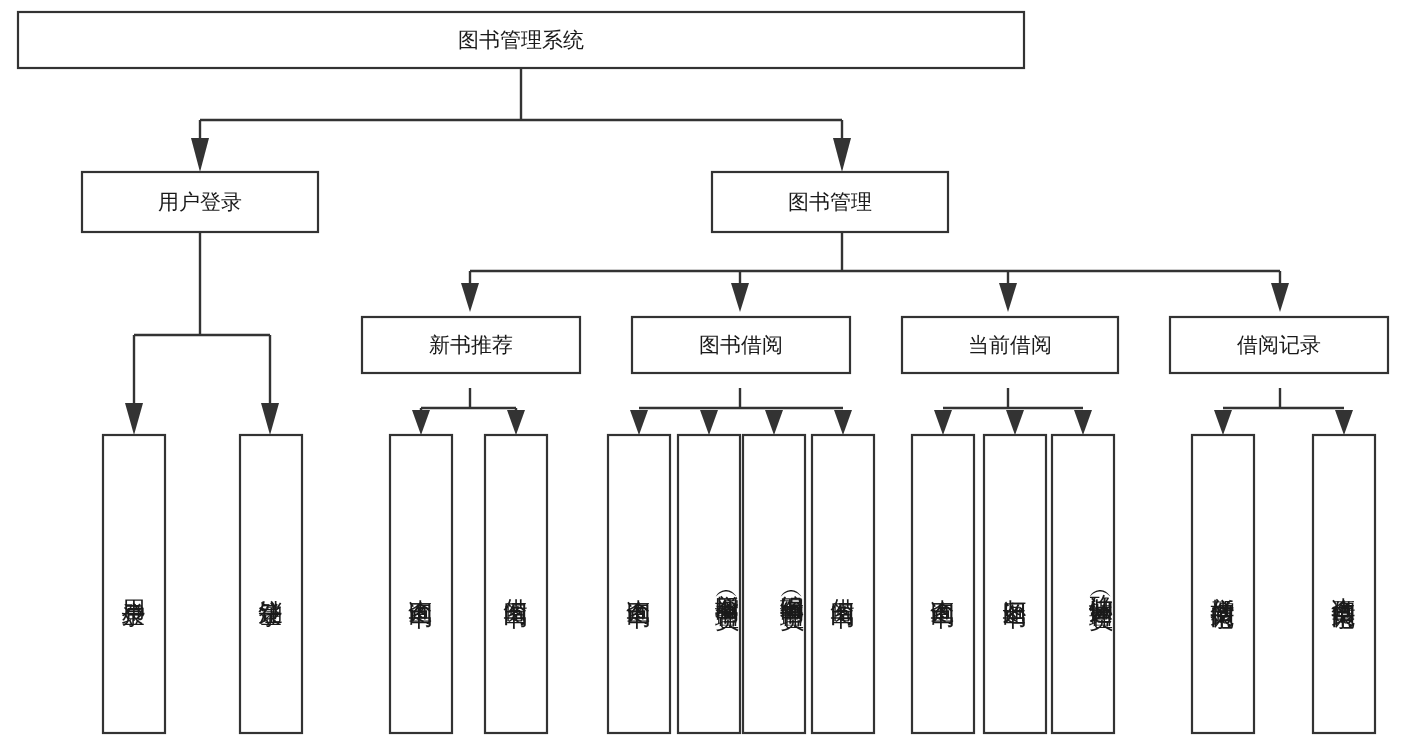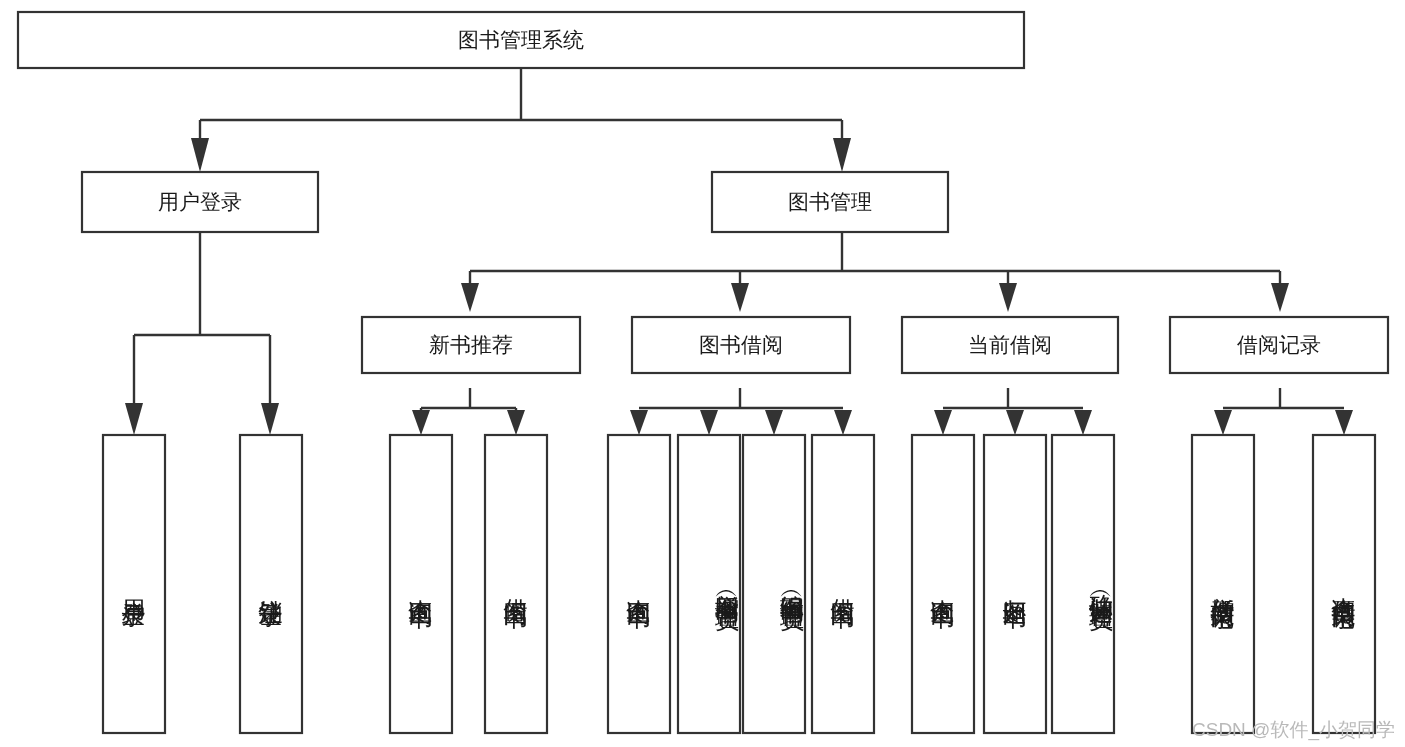--- a/index.html
+++ b/index.html
@@ -196,15 +196,14 @@
   <div class="leaf-label" style="left:608px; top:435px; width:62px; height:298px;">查询图书</div>
   <div class="leaf-label" style="left:678px; top:435px; width:62px; height:298px; align-items:flex-start;">新增图书（管理员）</div>
   <div class="leaf-label" style="left:743px; top:435px; width:62px; height:298px; align-items:flex-start;">编辑图书（管理员）</div>
   <div class="leaf-label" style="left:812px; top:435px; width:62px; height:298px;">借阅图书</div>
   <div class="leaf-label" style="left:912px; top:435px; width:62px; height:298px;">查询图书</div>
   <div class="leaf-label" style="left:984px; top:435px; width:62px; height:298px;">归还图书</div>
   <div class="leaf-label" style="left:1052px; top:435px; width:62px; height:298px; align-items:flex-start;">确认归还（管理员）</div>
   <div class="leaf-label" style="left:1192px; top:435px; width:62px; height:298px;">新增借阅记录</div>
   <div class="leaf-label" style="left:1313px; top:435px; width:62px; height:298px;">查询借阅记录</div>
 
-  <div class="watermark" style="left:1192px; top:717px;">CSDN @软件_小贺同学</div>
 
 </div>
 
 </body></html>

